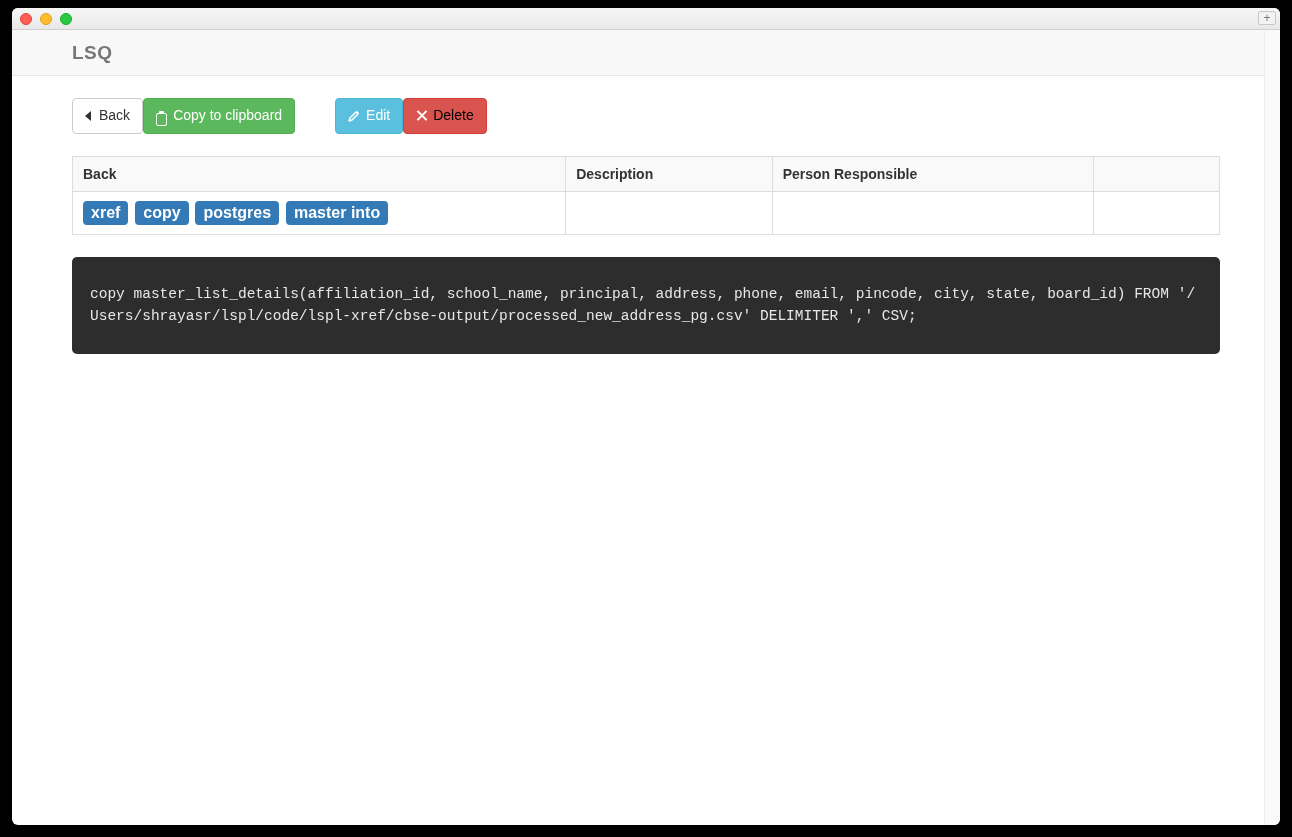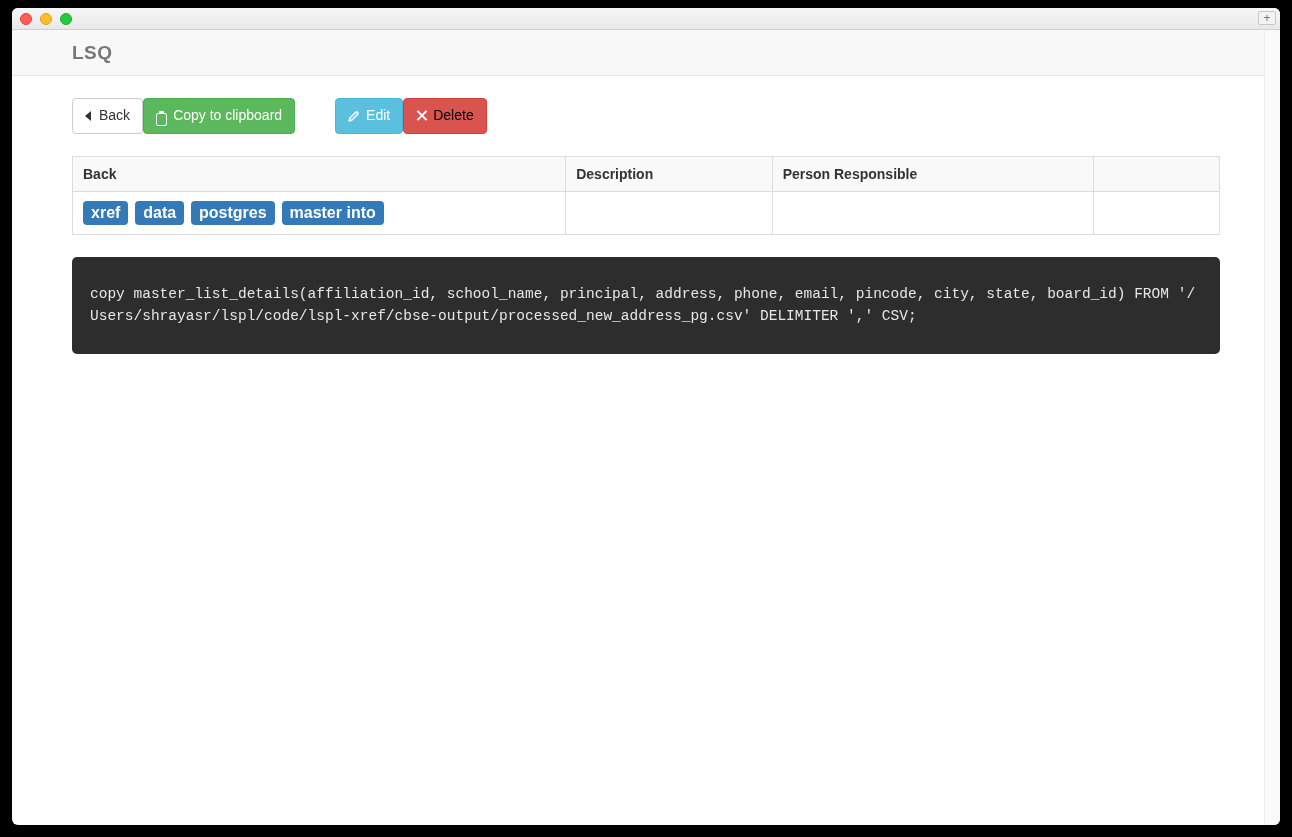--- a/index.html
+++ b/index.html
@@ -232,21 +232,21 @@
           <th>Back</th>
           <th>Description</th>
           <th>Person Responsible</th>
           <th></th>
         </tr>
       </thead>
       <tbody>
         <tr>
           <td>
             <span class="tag">xref</span>
-            <span class="tag">data</span>
+            <span class="tag">copy</span>
             <span class="tag">postgres</span>
             <span class="tag">master into</span>
           </td>
           <td></td>
           <td></td>
           <td></td>
         </tr>
       </tbody>
     </table>
 

